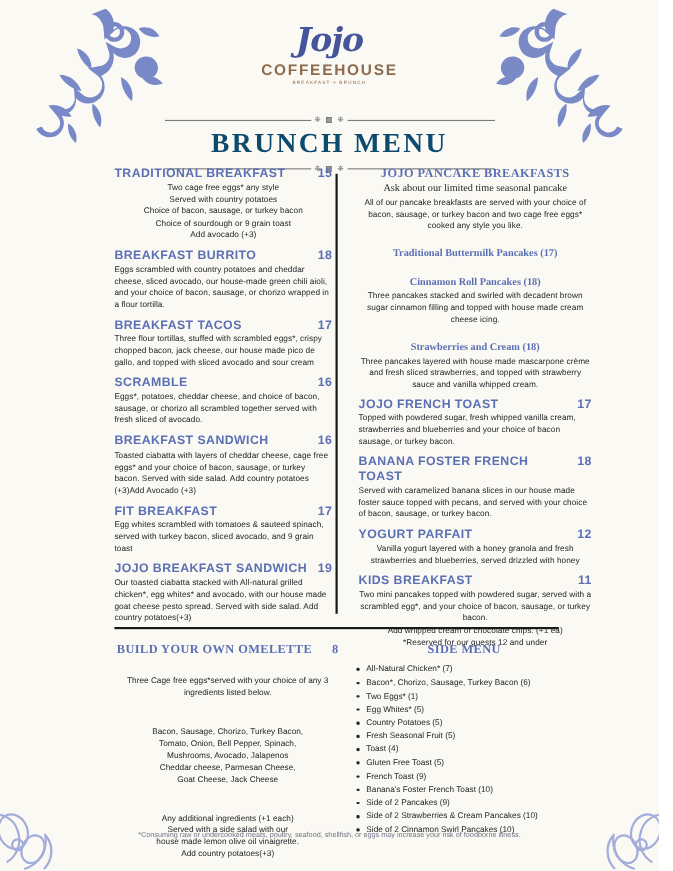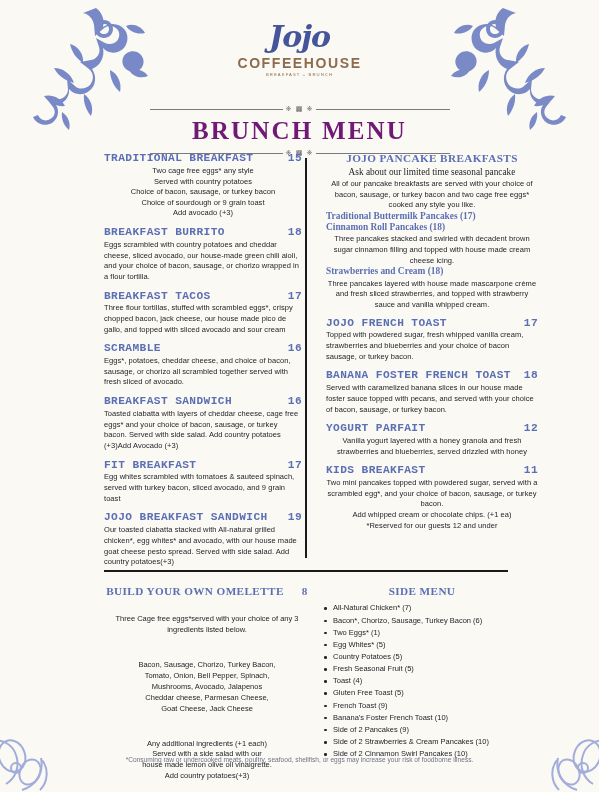--- a/index.html
+++ b/index.html
@@ -74,21 +74,21 @@
   .orn-mid{
     font-family:"DejaVu Sans", sans-serif;
     font-size:7px;color:#5a5a5a;letter-spacing:1px;
     padding:0 3px;white-space:nowrap;line-height:1;
   }
   .menu-title{
     font-family:"Liberation Serif", serif;
     font-size:25px;
     font-weight:bold;
     letter-spacing:2.2px;
-    color:#701a75;
+    color:#0c4a6e;
     margin:4px 0 5px 0;
     line-height:1;
   }
 
   
   .columns{
     position:absolute;left:0;right:0;top:152px;
     display:flex;
     padding:0 0 0 0;
   }
@@ -96,21 +96,21 @@
   .col.left{width:208px;margin-left:104px;padding-right:10px;}
   .col.right{width:212px;margin-left:14px;}
   .vdivide{
     position:absolute;left:305px;top:158px;
     width:1.6px;height:400px;background:#1a1a1a;
   }
 
   .item{margin-bottom:7px;}
   .item-head{
     display:flex;align-items:baseline;justify-content:space-between;
-    font-family:Liberation Mono, monospace;
+    font-family:Liberation Sans, sans-serif;
     font-weight:bold;
     color:#5b6fb5;
     letter-spacing:.4px;
     line-height:1.15;
   }
   .item-name{font-size:11.2px;}
   .item-price{font-size:11.2px;padding-left:6px;}
   .item-desc{
     font-size:7.5px;
     color:#24252b;
@@ -127,21 +127,21 @@
     text-align:center;letter-spacing:.4px;line-height:1.15;
   }
   .pancake-tag{
     font-family:"Liberation Serif", serif;
     font-size:9.3px;color:#24252b;text-align:center;
     line-height:1.3;margin-top:1px;
   }
   .pancake-sub{
     font-family:"Liberation Serif", serif;
     font-weight:bold;font-size:9.4px;color:#5b6fb5;
-    text-align:left;line-height:1.2;margin-top:0;
+    text-align:center;line-height:1.2;margin-top:15px;
   }
 
   
   .hrule{
     position:absolute;left:104px;width:404px;height:1.6px;
     background:#1a1a1a;top:570px;
   }
 
   
   .bottom{

